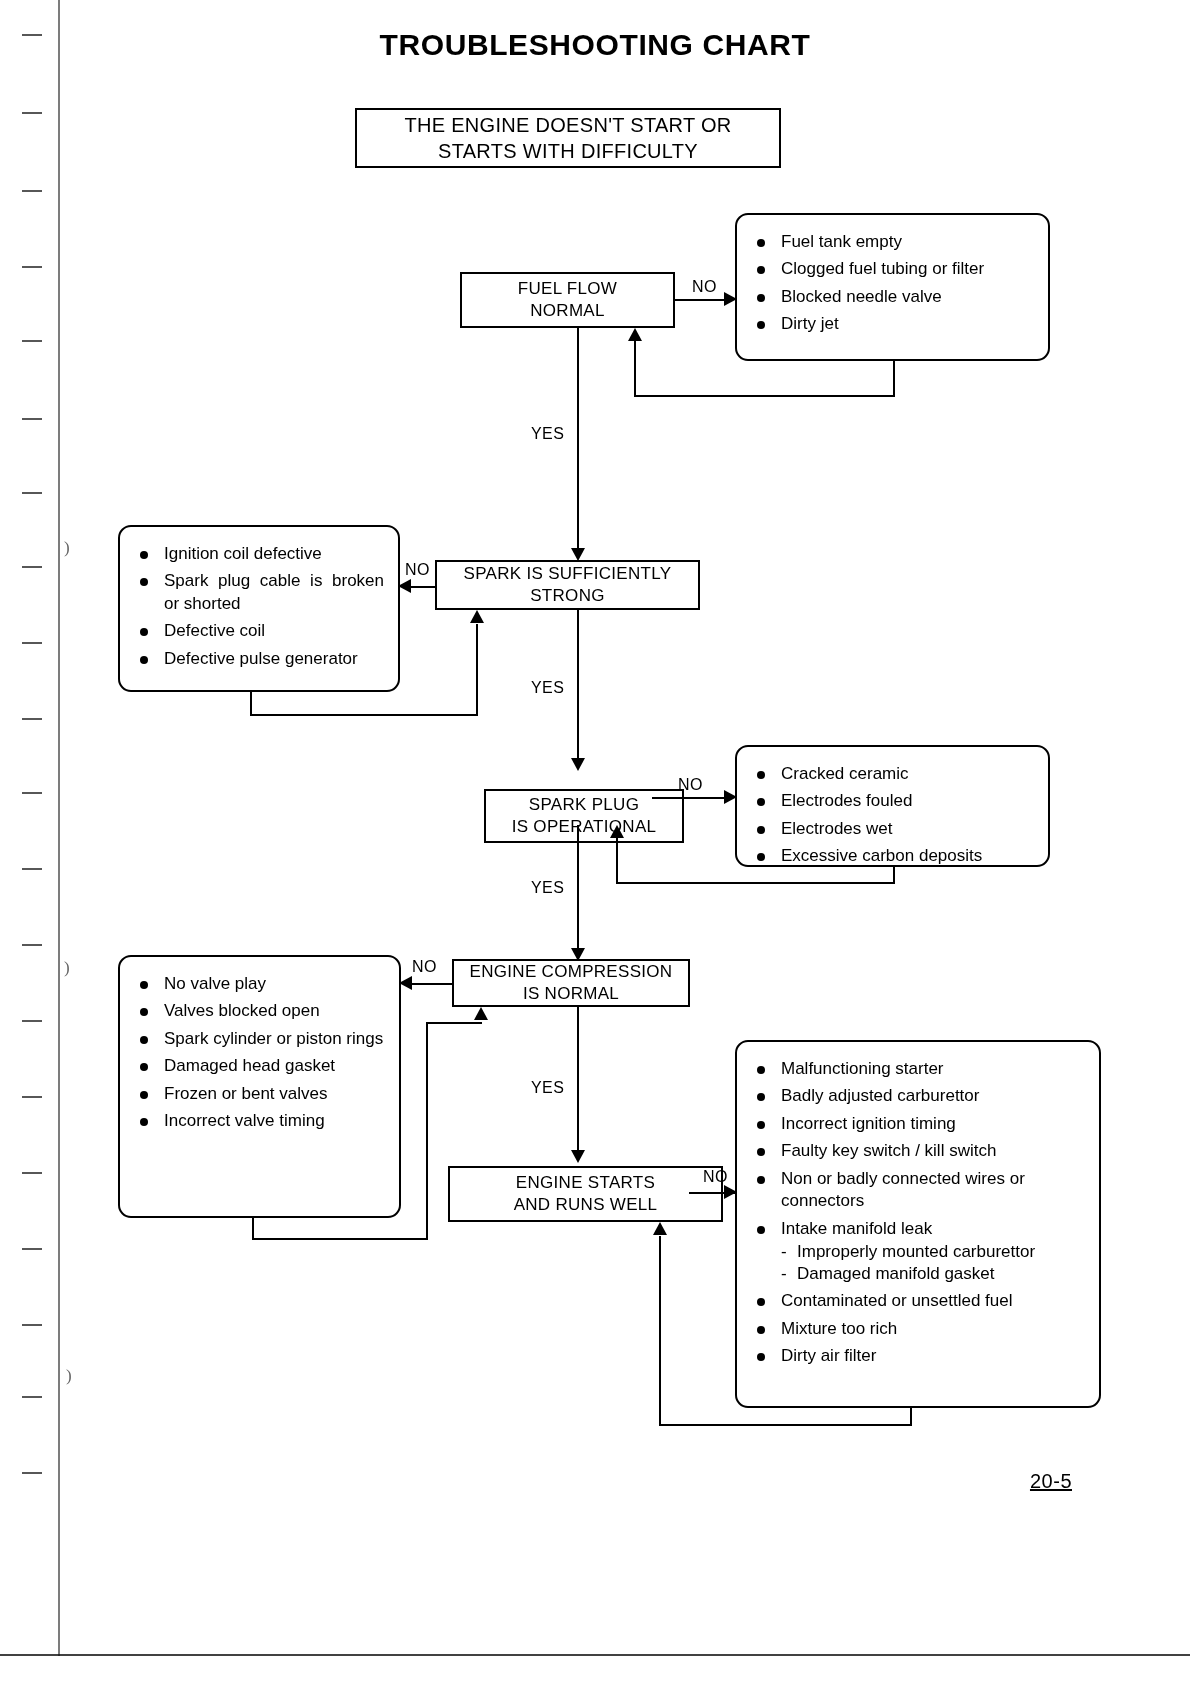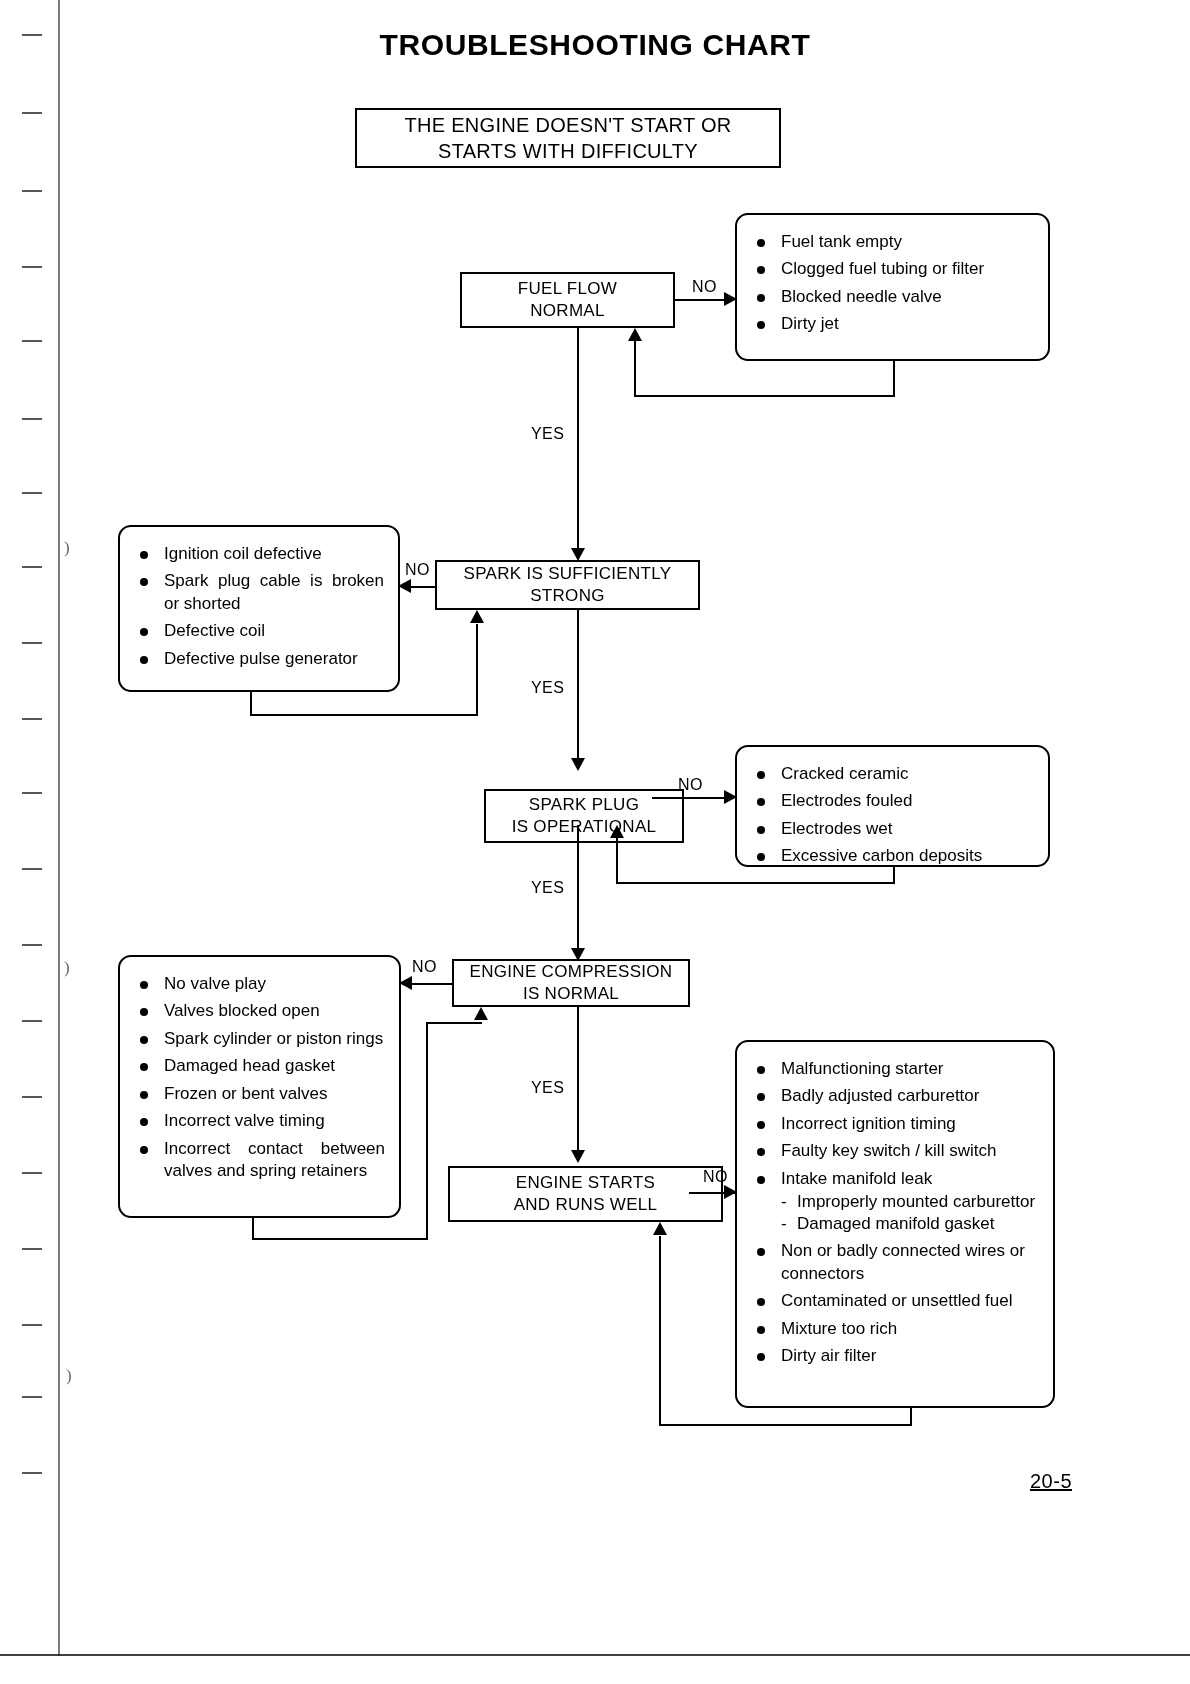--- a/index.html
+++ b/index.html
@@ -323,21 +323,20 @@
 <div class="edge-label" style="left:412px; top:958px;">NO</div>
 
 <div class="box cause-box" style="left:118px; top:955px; width:283px; height:263px;">
   <ul class="causes">
     <li>No valve play</li>
     <li>Valves blocked open</li>
     <li>Spark cylinder or piston rings</li>
     <li>Damaged head gasket</li>
     <li>Frozen or bent valves</li>
     <li>Incorrect valve timing</li>
-    <li class="justified">Incorrect contact between valves and spring retainers</li>
   </ul>
 </div>
 
 <div class="vline" style="left:252px; top:1218px; height:22px;"></div>
 <div class="hline" style="left:252px; top:1238px; width:176px;"></div>
 <div class="vline" style="left:426px; top:1022px; height:218px;"></div>
 <div class="hline" style="left:426px; top:1022px; width:56px;"></div>
 <div class="vline" style="left:480px; top:1022px; height:0px;"></div>
 <div class="arrow-up" style="left:474px; top:1007px;"></div>
 
@@ -349,34 +348,34 @@
   <div>
     <div>ENGINE STARTS</div>
     <div>AND RUNS WELL</div>
   </div>
 </div>
 
 <div class="hline" style="left:689px; top:1192px; width:46px;"></div>
 <div class="arrow-right" style="left:724px; top:1185px;"></div>
 <div class="edge-label" style="left:703px; top:1168px;">NO</div>
 
-<div class="box cause-box" style="left:735px; top:1040px; width:320px; height:368px;">
+<div class="box cause-box" style="left:735px; top:1040px; width:366px; height:368px;">
   <ul class="causes">
     <li>Malfunctioning starter</li>
     <li>Badly adjusted carburettor</li>
     <li>Incorrect ignition timing</li>
     <li>Faulty key switch / kill switch</li>
+    <li>Non or badly connected wires or connectors</li>
     <li>
       <span>Intake manifold leak</span>
       <ul class="sub">
         <li>Improperly mounted carburettor</li>
         <li>Damaged manifold gasket</li>
       </ul>
     </li>
-    <li>Non or badly connected wires or connectors</li>
     <li>Contaminated or unsettled fuel</li>
     <li>Mixture too rich</li>
     <li>Dirty air filter</li>
   </ul>
 </div>
 
 <div class="vline" style="left:910px; top:1408px; height:18px;"></div>
 <div class="hline" style="left:659px; top:1424px; width:253px;"></div>
 <div class="vline" style="left:659px; top:1236px; height:190px;"></div>
 <div class="arrow-up" style="left:653px; top:1222px;"></div>

